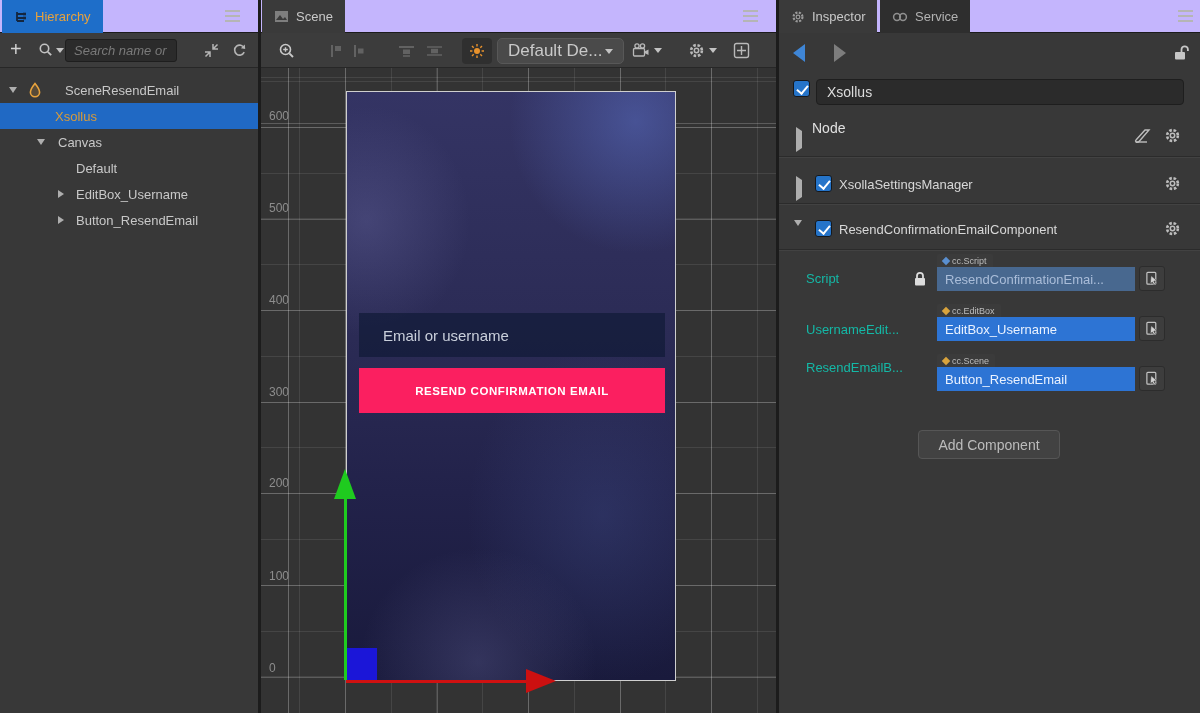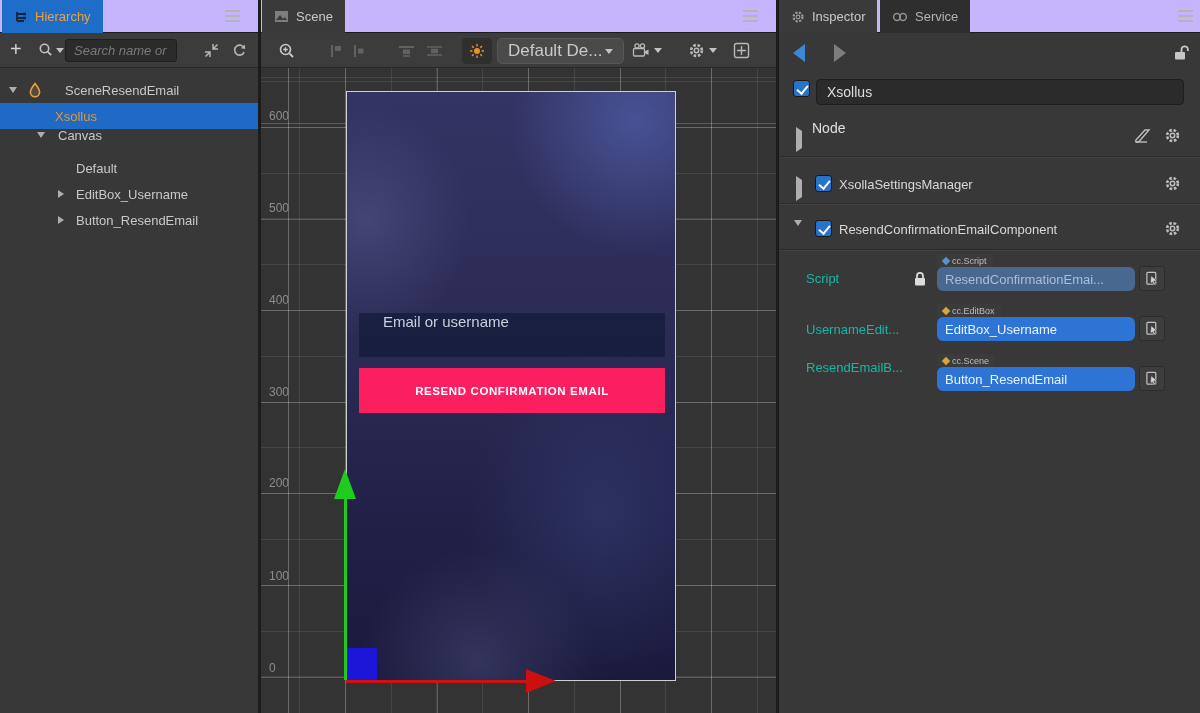--- a/index.html
+++ b/index.html
@@ -27,21 +27,21 @@
   .dinput::placeholder{color:#7a7a7a;font-style:italic}
   
   .cb{position:absolute;width:17px;height:17px;background:#2574c9;border:1px solid #16181b;border-radius:3px}
   .cb::after{content:"";position:absolute;left:5px;top:2px;width:5px;height:9px;border:solid #fff;border-width:0 2px 2px 0;transform:rotate(40deg)}
   
   .comp-label{font-size:13px;color:#d8d8d8}
   .prop-label{position:absolute;left:27px;font-size:13px;color:#14b8a6}
   .type-badge{position:absolute;height:13px;background:#3b3b3b;border-radius:2px 2px 0 0;
     display:flex;align-items:center;gap:3px;padding:0 6px;font-size:9px;color:#bdbdbd}
   .diamond{width:6px;height:6px;transform:rotate(45deg)}
-  .ref-field{position:absolute;height:24px;border-radius:6px;display:flex;align-items:center;
+  .ref-field{position:absolute;height:24px;border-radius:0;display:flex;align-items:center;
     padding:0 8px;font-size:13px;white-space:nowrap;overflow:hidden}
   .picker{position:absolute;width:26px;height:25px;background:#3d3d3d;border:1px solid #2c2c2c;border-radius:3px;
     display:flex;align-items:center;justify-content:center}
   .divider-h{position:absolute;left:0;right:0;height:1px;background:#2b2b2b;box-shadow:0 1px 0 #424242}
   .ruler-num{position:absolute;left:8px;font-size:12px;color:#8d8d8d}
 </style>
 </head>
 <body>
 
 <div class="panel" style="left:0;width:258px">
@@ -81,21 +81,21 @@
     <div class="trow" style="top:9px">
       <span class="tri-d" style="position:absolute;left:9px"></span>
       <svg style="position:absolute;left:27px" width="16" height="16" viewBox="0 0 16 16">
         <path d="M8 1.5 C8 1.5 3.4 7.2 3.4 10.2 a4.6 4.6 0 0 0 9.2 0 C12.6 7.2 8 1.5 8 1.5 Z" fill="rgba(232,163,61,.18)" stroke="#e8a33d" stroke-width="1.6"></path>
       </svg>
       <span style="margin-left:65px">SceneResendEmail</span>
     </div>
     <div class="trow sel" style="top:35px">
       <span style="margin-left:55px">Xsollus</span>
     </div>
-    <div class="trow" style="top:54px">
+    <div class="trow" style="top:61px">
       <span class="tri-d" style="position:absolute;left:37px"></span>
       <span style="margin-left:58px">Canvas</span>
     </div>
     <div class="trow" style="top:87px">
       <span style="margin-left:76px">Default</span>
     </div>
     <div class="trow" style="top:113px">
       <span class="tri-r" style="position:absolute;left:58px"></span>
       <span style="margin-left:76px">EditBox_Username</span>
     </div>
@@ -197,21 +197,21 @@
     <div class="abs" style="left:85px;top:23px;width:330px;height:590px;
         border:1px solid #cfcfcf;
         background-color:#272750;
         background-image:
           radial-gradient(55% 32% at 88% 5%, rgba(88,108,190,.55), rgba(0,0,0,0) 70%),
           radial-gradient(45% 28% at 6% 22%, rgba(112,112,170,.32), rgba(0,0,0,0) 70%),
           radial-gradient(48% 26% at 40% 97%, rgba(128,128,185,.25), rgba(0,0,0,0) 75%),
           radial-gradient(55% 38% at 78% 72%, rgba(70,86,150,.30), rgba(0,0,0,0) 75%),
           linear-gradient(180deg, #343464 0%, #2b2b55 42%, #22224a 68%, #191a3c 100%);">
       <div class="abs" style="left:12px;top:221px;width:306px;height:44px;
-          background:rgba(16,26,56,.72);display:flex;align-items:flex-start;padding-left:24px;
+          background:rgba(16,26,56,.72);display:flex;align-items:center;padding-left:24px;
           font-size:15px;color:#c9cfdb">
         <span>Email or username</span>
       </div>
       <div class="abs" style="left:12px;top:276px;width:306px;height:45px;
           background:#fb1f60;display:flex;align-items:center;justify-content:center;
           font-size:11.5px;font-weight:bold;letter-spacing:.6px;color:#ffffff">
         <span>RESEND CONFIRMATION EMAIL</span>
       </div>
     </div>
 
@@ -326,13 +326,17 @@
   <div class="ref-field" style="left:158px;top:367px;width:198px;background:#2d74d4;color:#eaf2ff">
     <span>Button_ResendEmail</span>
   </div>
   <div class="picker" style="left:360px;top:366px">
     <svg width="15" height="15" viewBox="0 0 16 16">
       <rect x="2" y="1.5" width="9.5" height="12.5" rx="1" fill="none" stroke="#c3c3c3" stroke-width="1.3"></rect>
       <path d="M6.5 5 L12.8 10.5 L9.4 10.8 L11.2 14 L9.6 14.9 L7.8 11.7 L5.6 13.8 Z" fill="#d5d5d5" stroke="#3d3d3d" stroke-width=".6"></path>
     </svg>
   </div>
 
+  <div class="abs" style="left:139px;top:430px;width:142px;height:29px;background:#424242;border:1px solid #565656;border-radius:4px;
+      display:flex;align-items:center;justify-content:center;font-size:14px;color:#bcbcbc">
+    <span>Add Component</span>
+  </div>
 </div>
 
 </body></html>

